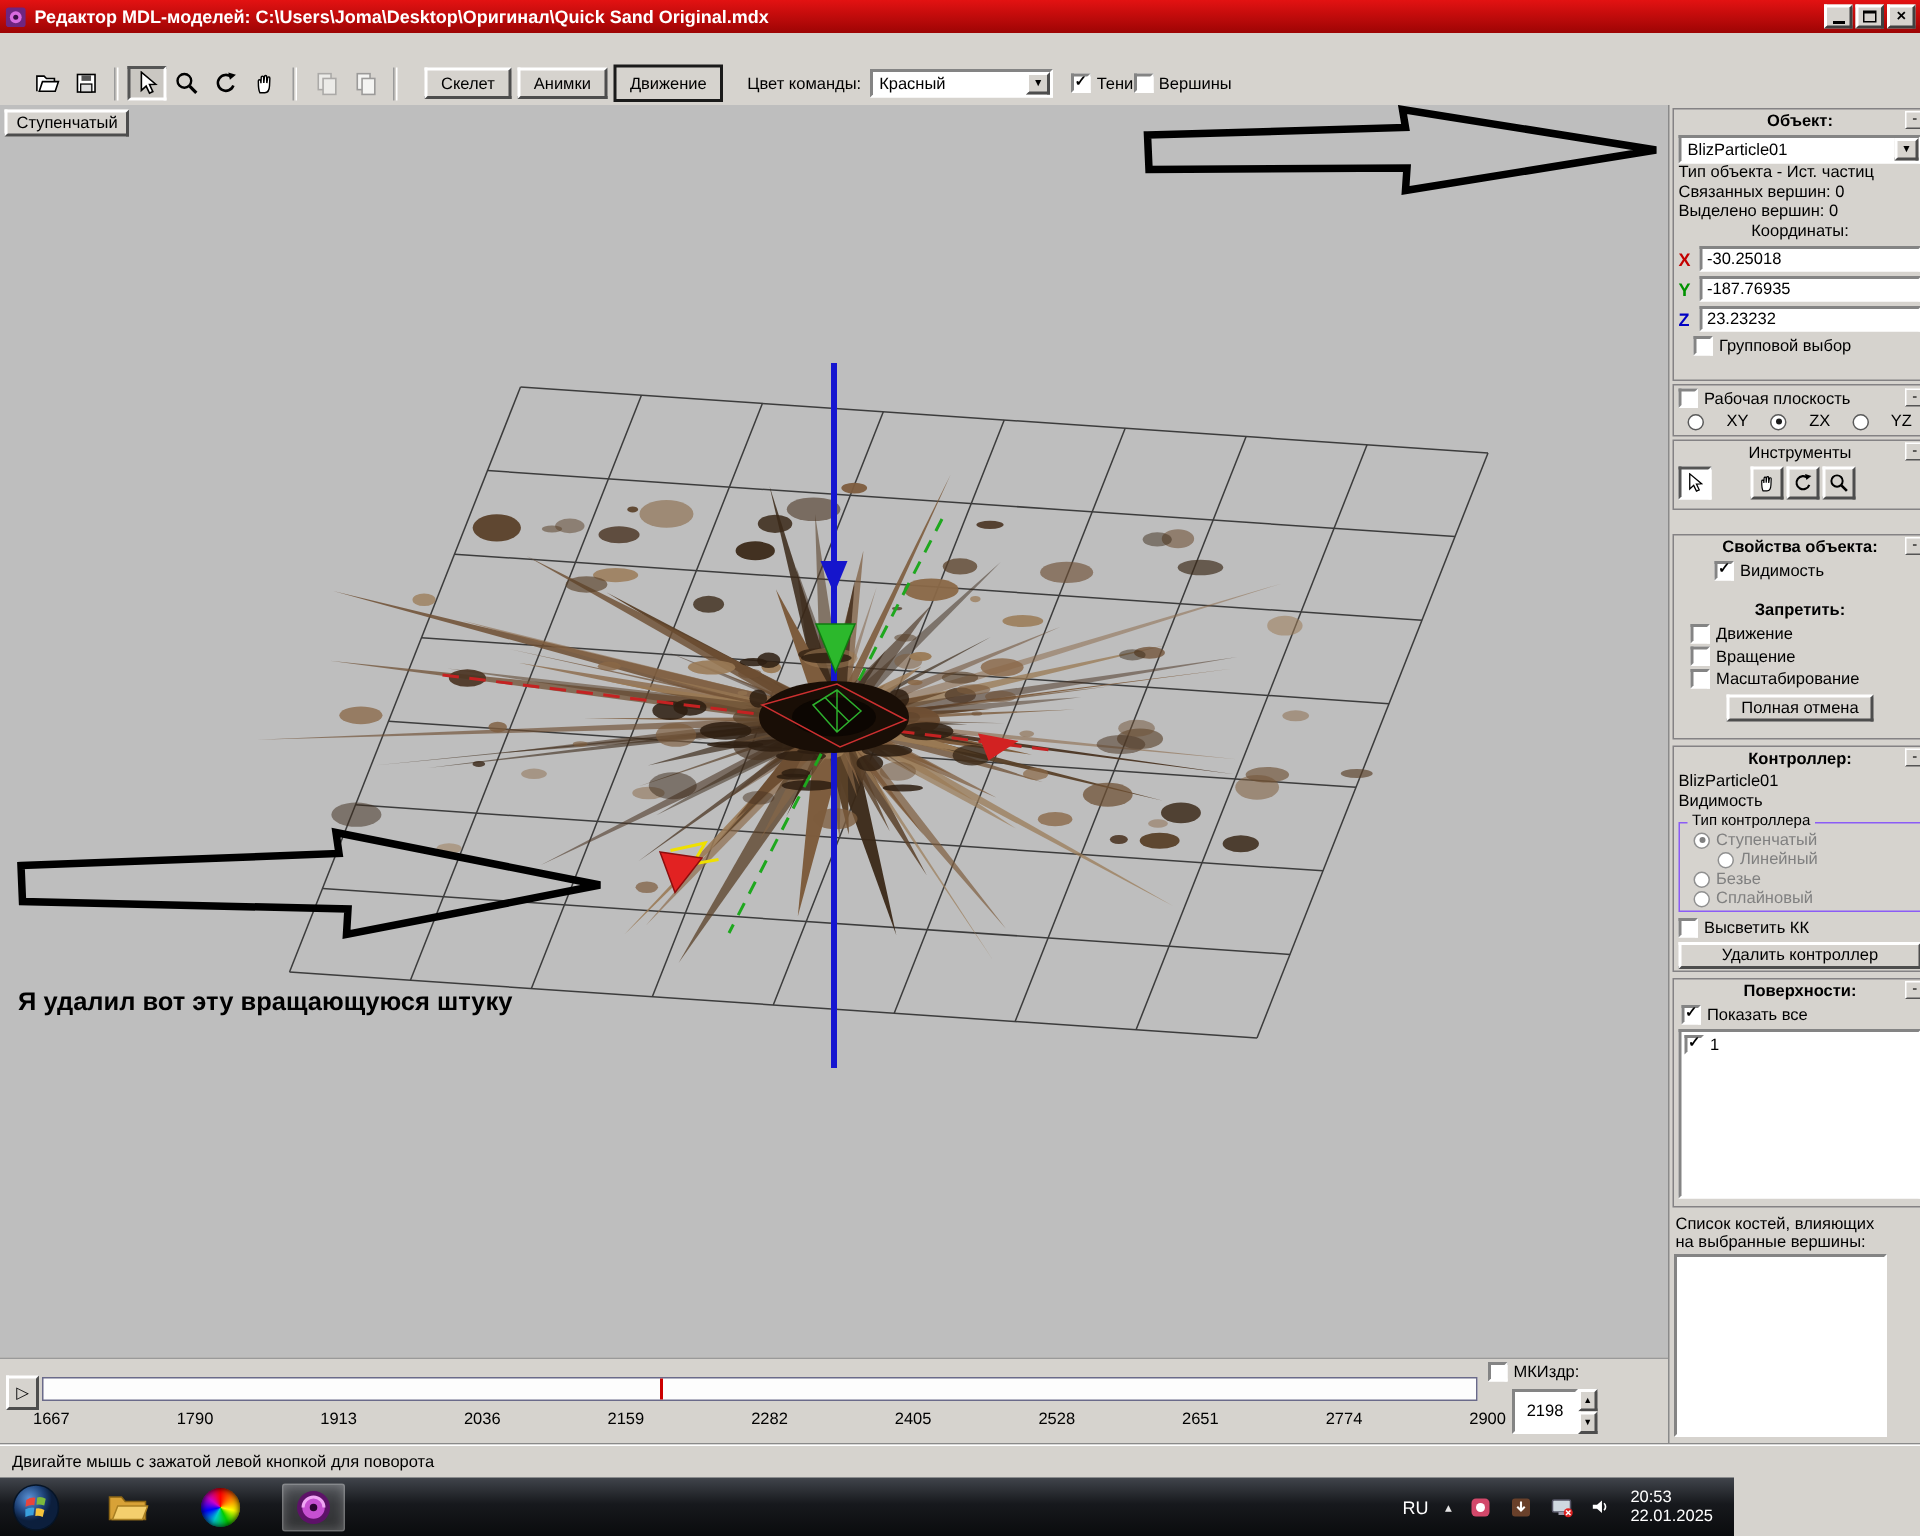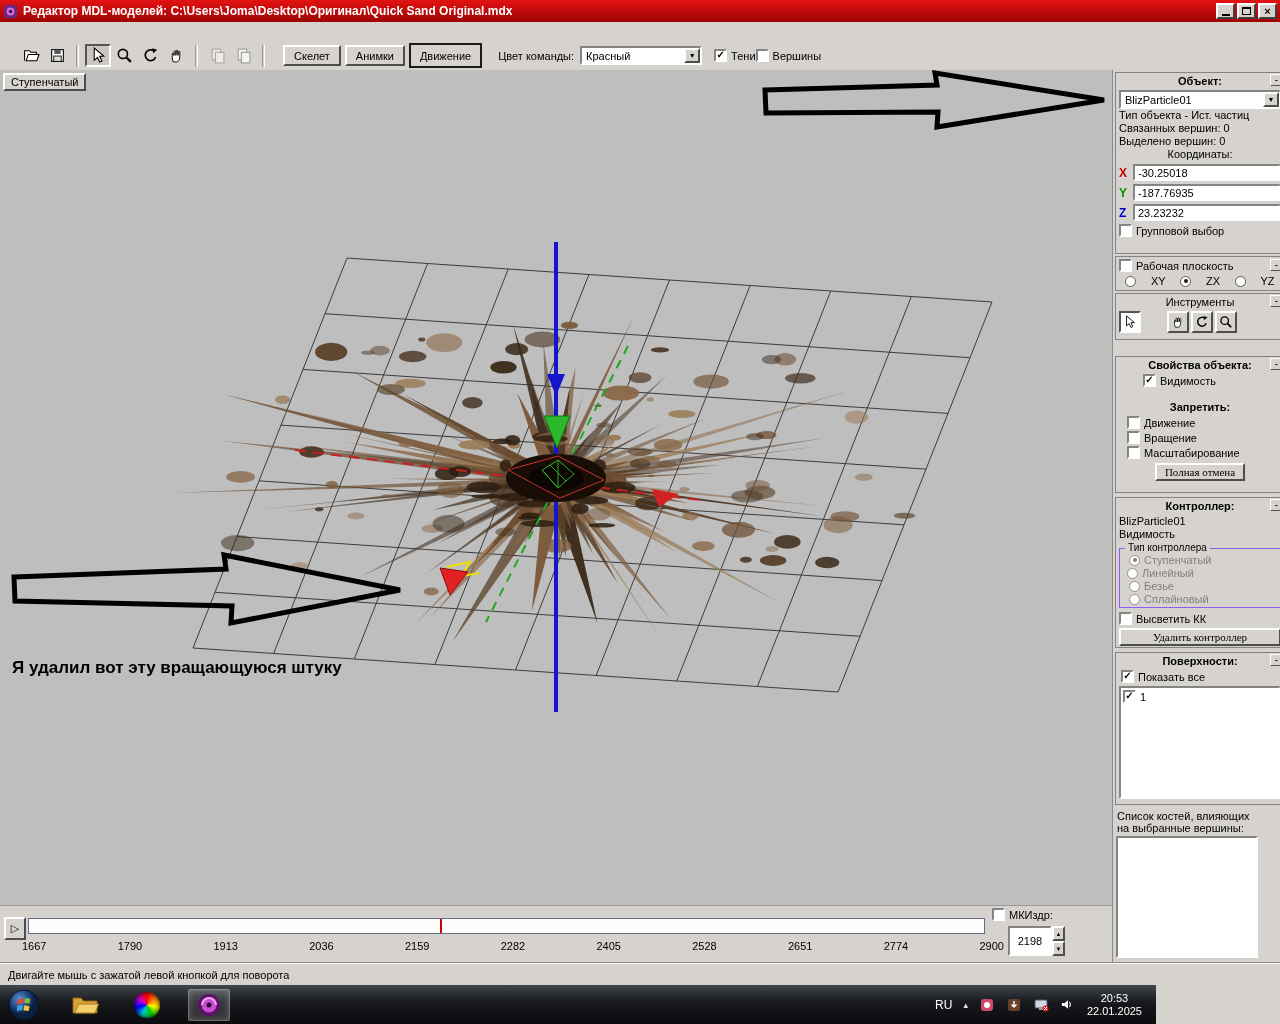--- a/index.html
+++ b/index.html
@@ -69,21 +69,21 @@
     border-color:#fff #555 #555 #fff;font-size:10px;line-height:9px;text-align:center;font-weight:normal}
   .tline{line-height:13px;white-space:nowrap}
   .center{text-align:center}
   .crow{display:flex;align-items:center;gap:3px;margin:3px 0}
   .axis{width:11px;font-weight:bold;font-size:12px;flex:none}
   .ax-x{color:#c40000}.ax-y{color:#009200}.ax-z{color:#0000c4}
   .field{background:#fff;border:2px solid;border-color:#848484 #fff #fff #848484;font-size:11px;
     font-family:inherit;padding:0 3px}
   input.field{height:17px;width:100%}
   .btn{background:#d6d3ce;border:2px solid;border-color:#fff #4d4d4d #4d4d4d #fff;font-size:11px;
-    font-family:Liberation Serif, serif;display:inline-flex;align-items:center;justify-content:center}
+    font-family:Liberation Sans, sans-serif;display:inline-flex;align-items:center;justify-content:center}
   .gbox{border:1px solid #8b5cf6;position:relative;margin-top:7px;padding:4px 3px 2px}
   .glabel{position:absolute;top:-6px;left:5px;background:#d6d3ce;font-size:10px;padding:0 3px;line-height:10px}
   .listbox{background:#fff;border:2px solid;border-color:#848484 #fff #fff #848484;overflow:hidden}
   .panel-toolbtn{width:22px;height:22px}
   .bones-label{position:absolute;left:4px;top:740px;width:142px;line-height:12px}
   .bones-list{position:absolute;left:3px;top:766px;width:142px;height:122px}
 
   
   .timebar{position:relative;width:1112px;height:58px;background:#d6d3ce;border-top:1px solid #9a9a9a}
   .play-btn{position:absolute;left:4px;top:11px;width:22px;height:23px;font-size:11px}
@@ -109,21 +109,21 @@
   .task-icon{width:42px;height:32px;display:flex;align-items:center;justify-content:center;
     border-radius:2px;margin-right:20px;flex:none}
   .task-icon.active{background:rgba(255,255,255,.15);border:1px solid rgba(255,255,255,.3);
     box-shadow:inset 0 0 7px rgba(255,255,255,.25)}
   .colorwheel{width:26px;height:26px;border-radius:50%;
     background:conic-gradient(#f00,#ff8000,#ff0,#0c0,#0cc,#00f,#c0c,#f00);box-shadow:inset 0 0 5px #000}
   .tray{margin-left:auto;display:flex;align-items:center;gap:11px}
   .lang{font-size:12px;color:#fff}
   .chev{font-size:9px;color:#e5e5e5}
   .trayicon{width:16px;height:16px;display:flex;align-items:center;justify-content:center}
-  .clock{font-size:11px;line-height:13px;text-align:center;padding-right:8px;color:#fff}
+  .clock{font-size:11px;line-height:13px;text-align:left;padding-right:8px;color:#fff}
 </style>
 </head>
 <body>
 
 <svg width="0" height="0" style="position:absolute">
   <defs>
     <symbol id="i-cursor" viewBox="0 0 16 16">
         <path d="M4 1 L4 12.5 L7 9.8 L9.1 14.2 L11.2 13.2 L9.1 8.8 L13 8.6 Z" fill="#fff" stroke="#000" stroke-width="1"></path>
       </symbol>
     <symbol id="i-zoom" viewBox="0 0 16 16">
@@ -591,21 +591,21 @@
           <input class="field" value="-30.25018" style="">
           </div>
         <div class="crow">
             <span class="axis ax-y">Y</span>
           <input class="field" value="-187.76935" style="">
           </div>
         <div class="crow">
             <span class="axis ax-z">Z</span>
           <input class="field" value="23.23232" style="">
           </div>
-        <div class="cbrow" style="margin-left:0">
+        <div class="cbrow" style="margin-left:10px">
             <span class="cb"></span>
           <span>Групповой выбор</span>
           </div>
       </div>
 
       <div class="pbox" style="top:186px;height:35px;padding-top:2px">
         <div class="cbrow" style="position:relative">
           <span class="cb"></span>
           <span>Рабочая плоскость</span>
           <span class="mini">-</span>
@@ -683,21 +683,21 @@
           <span class="mini">-</span>
           </div>
         <div class="tline">BlizParticle01</div>
         <div class="tline">Видимость</div>
         <div class="gbox">
           <span class="glabel">Тип контроллера</span>
           <div class="cbrow dis" style="margin:1px 0 0 6px">
               <span class="radio dis sel"></span>
               <span>Ступенчатый</span>
             </div>
-          <div class="cbrow dis" style="margin:1px 0 0 4px">
+          <div class="cbrow dis" style="margin:1px 0 0 22px">
               <span class="radio dis"></span>
               <span>Линейный</span>
             </div>
           <div class="cbrow dis" style="margin:1px 0 0 6px">
               <span class="radio dis"></span>
               <span>Безье</span>
             </div>
           <div class="cbrow dis" style="margin:1px 0 0 6px">
               <span class="radio dis"></span>
               <span>Сплайновый</span>

